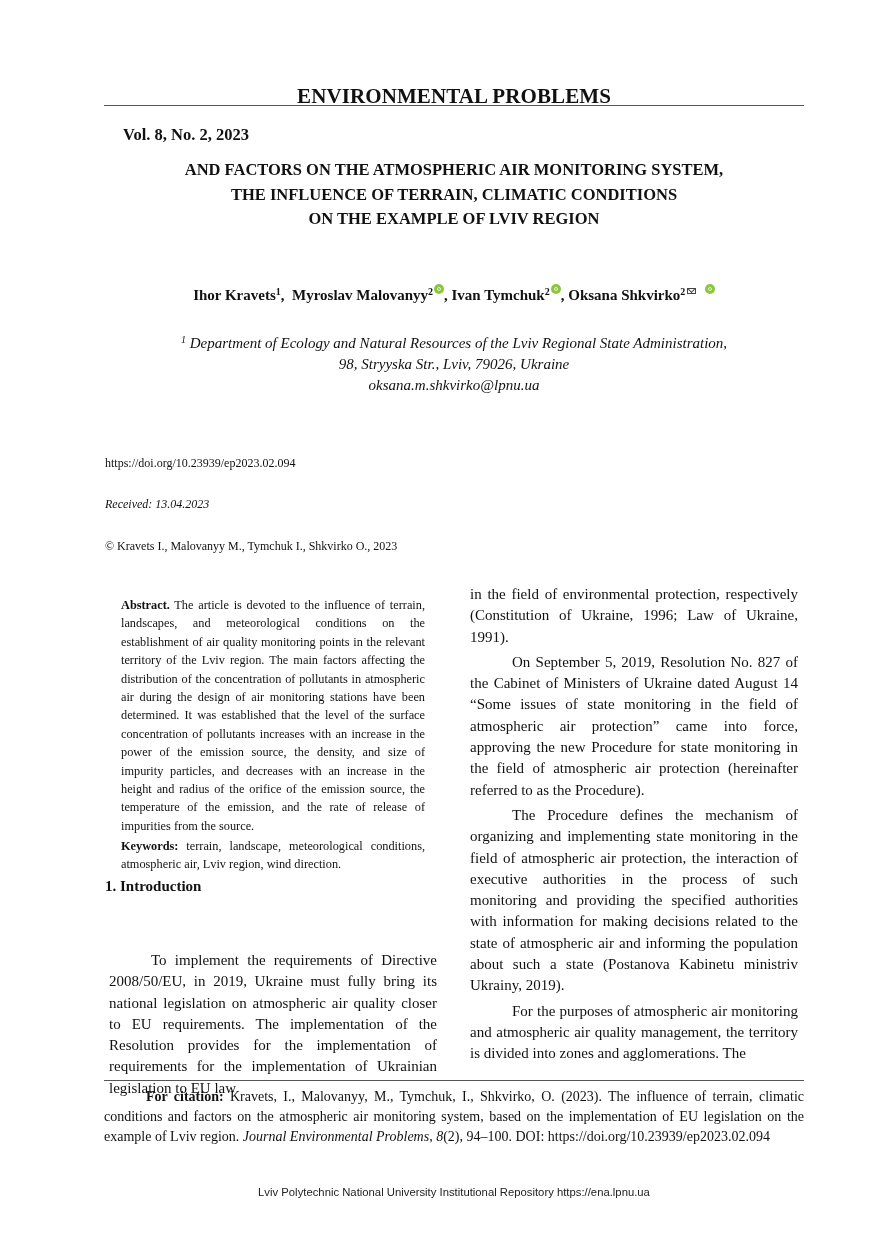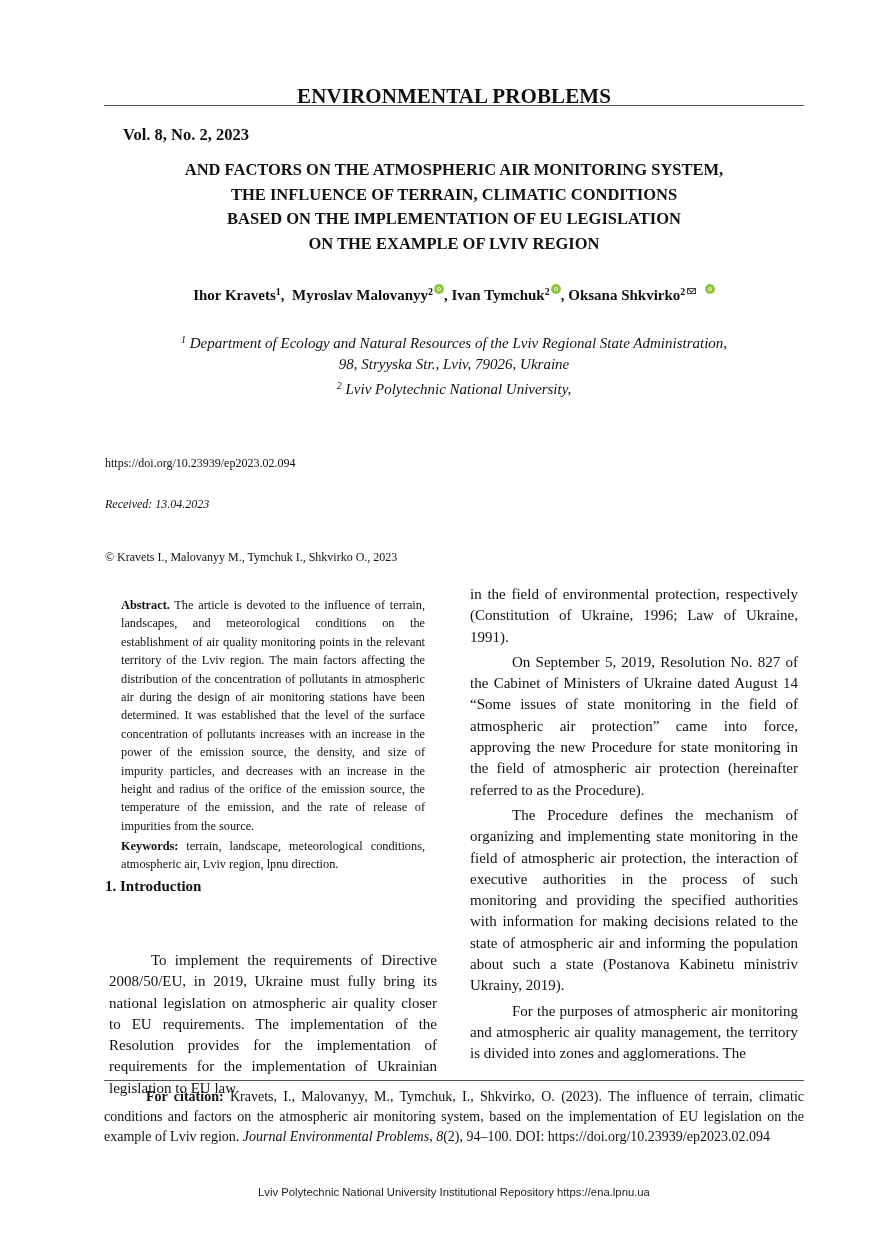--- a/index.html
+++ b/index.html
@@ -22,21 +22,21 @@
   .mail { display: inline-block; width: 9px; height: 6px; border: 1px solid #444;
           vertical-align: 6px; margin-left: 2px; position: relative; box-sizing: border-box; }
   .mail::after { content: ""; position: absolute; left: 1px; top: -2px; width: 4px; height: 4px;
                  border-right: 1px solid #444; border-bottom: 1px solid #444; transform: rotate(45deg); }
   .affil { left: 104px; width: 700px; top: 329px; text-align: center;
            font-style: italic; font-size: 15px; line-height: 21px; }
   .affil sup { font-size: 10px; vertical-align: 5px; }
   .meta { left: 105px; font-size: 12px; }
   .doi { top: 456px; }
   .received { top: 497px; font-style: italic; }
-  .copy { top: 550px; }
+  .copy { top: 539px; }
   .col-left { left: 105px; width: 336px; }
   .col-right { left: 466px; width: 336px; }
   .small { font-size: 12.3px; line-height: 18.4px; text-align: justify; }
   .small p { margin: 16px; }
   .abstract { top: 580px; }
   .keywords { top: 821px; }
   .h1 { top: 878px; font-weight: bold; font-size: 15px; }
   .body { font-size: 15px; line-height: 21.3px; text-align: justify; }
   .body p { margin: 4px; }
   .indent { text-indent: 42px; }
@@ -52,44 +52,43 @@
 </head>
 <body>
 
 <div class="abs journal">ENVIRONMENTAL PROBLEMS</div>
 <div class="abs rule-top"></div>
 <div class="abs vol">Vol. 8, No. 2, 2023</div>
 
 <div class="abs title">
   <div>AND FACTORS ON THE ATMOSPHERIC AIR MONITORING SYSTEM,</div>
   <div>THE INFLUENCE OF TERRAIN, CLIMATIC CONDITIONS</div>
-  <div>BASED ON THE IMPLEMENTATION OF EU LEGISLATION</div>
   <div>ON THE EXAMPLE OF LVIV REGION</div>
 </div>
 
 <div class="abs authors">
   <span>Ihor Kravets</span><sup>1</sup><span>, </span>&nbsp;<span>Myroslav Malovanyy</span><sup>2</sup><span class="orcid"></span><span>, </span><span>Ivan Tymchuk</span><sup>2</sup><span class="orcid"></span><span>, </span><span>Oksana Shkvirko</span><sup>2</sup><span class="mail"></span>&nbsp;&nbsp;<span class="orcid"></span>
 </div>
 
 <div class="abs affil">
   <div><sup>1</sup> <span>Department of Ecology and Natural Resources of the Lviv Regional State Administration,</span></div>
   <div>98, Stryyska Str., Lviv, 79026, Ukraine</div>
-  <div><sup>2</sup> <span>Lviv Polytechnic National University,</span></div>
+  <div>oksana.m.shkvirko@lpnu.ua</div>
 </div>
 
 <div class="abs meta doi">https://doi.org/10.23939/ep2023.02.094</div>
 <div class="abs meta received">Received: 13.04.2023</div>
 <div class="abs meta copy">© Kravets I., Malovanyy M., Tymchuk I., Shkvirko O., 2023</div>
 
 <div class="abs col-left small abstract">
   <p><b>Abstract.</b><span> The article is devoted to the influence of terrain, landscapes, and meteorological conditions on the establishment of air quality monitoring points in the relevant territory of the Lviv region. The main factors affecting the distribution of the concentration of pollutants in atmospheric air during the design of air monitoring stations have been determined. It was established that the level of the surface concentration of pollutants increases with an increase in the power of the emission source, the density, and size of impurity particles, and decreases with an increase in the height and radius of the orifice of the emission source, the temperature of the emission, and the rate of release of impurities from the source.</span></p>
 </div>
 
 <div class="abs col-left small keywords">
-  <p><b>Keywords:</b><span> terrain, landscape, meteorological conditions, atmospheric air, Lviv region, lpnu direction.</span></p>
+  <p><b>Keywords:</b><span> terrain, landscape, meteorological conditions, atmospheric air, Lviv region, wind direction.</span></p>
 </div>
 
 <div class="abs col-left h1">1. Introduction</div>
 
 <div class="abs col-left body intro">
   <p class="indent">To implement the requirements of Directive 2008/50/EU, in 2019, Ukraine must fully bring its national legislation on atmospheric air quality closer to EU requirements. The implementation of the Resolution provides for the implementation of requirements for the implementation of Ukrainian legislation to EU law</p>
 </div>
 
 <div class="abs col-right body right">
   <p>in the field of environmental protection, respectively (Constitution of Ukraine, 1996; Law of Ukraine, 1991).</p>

